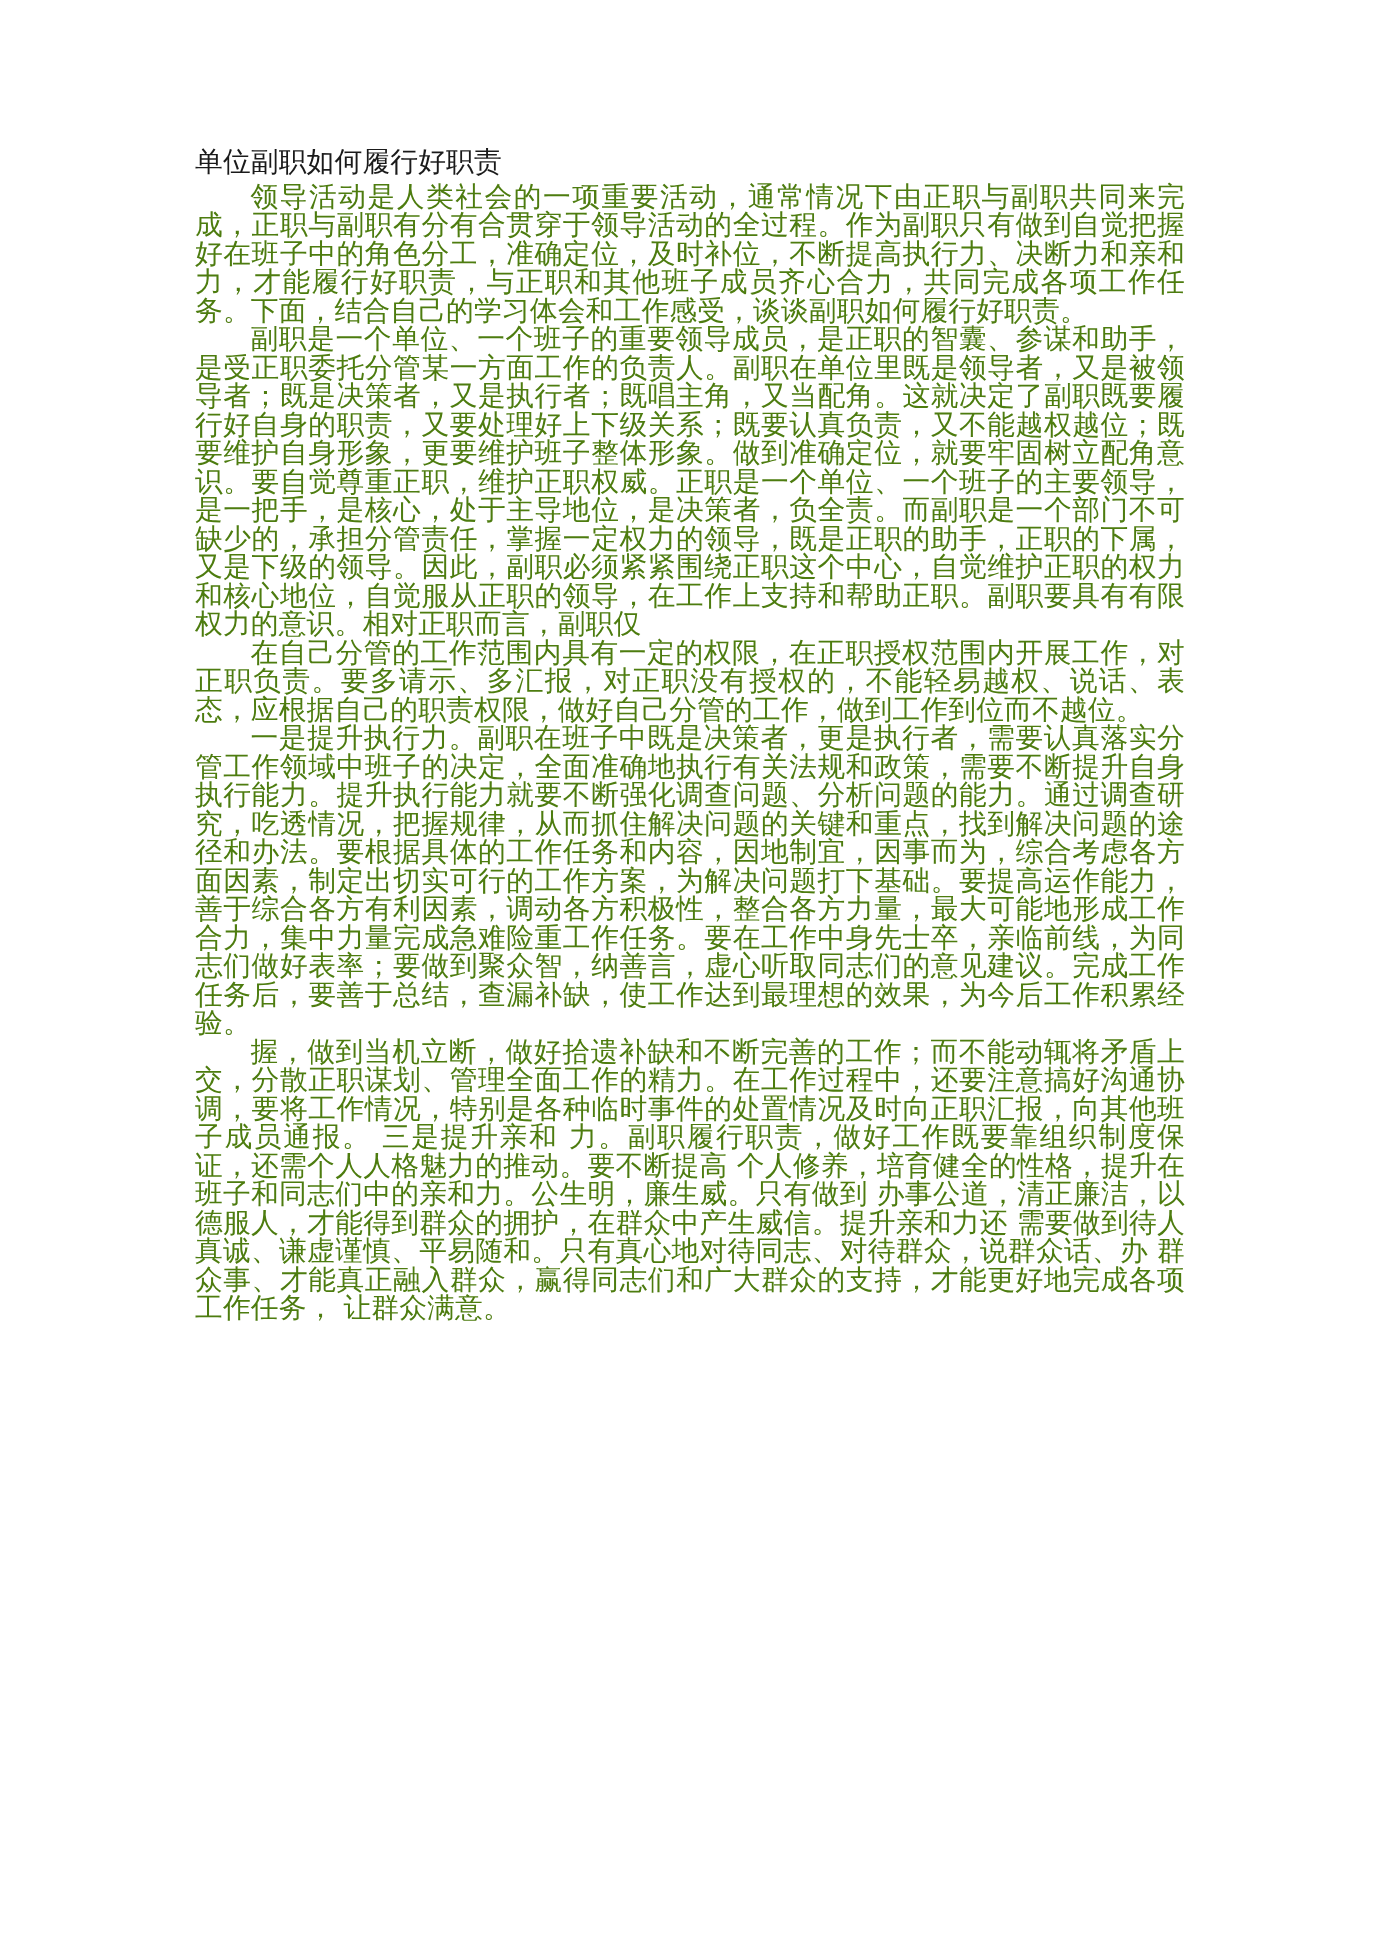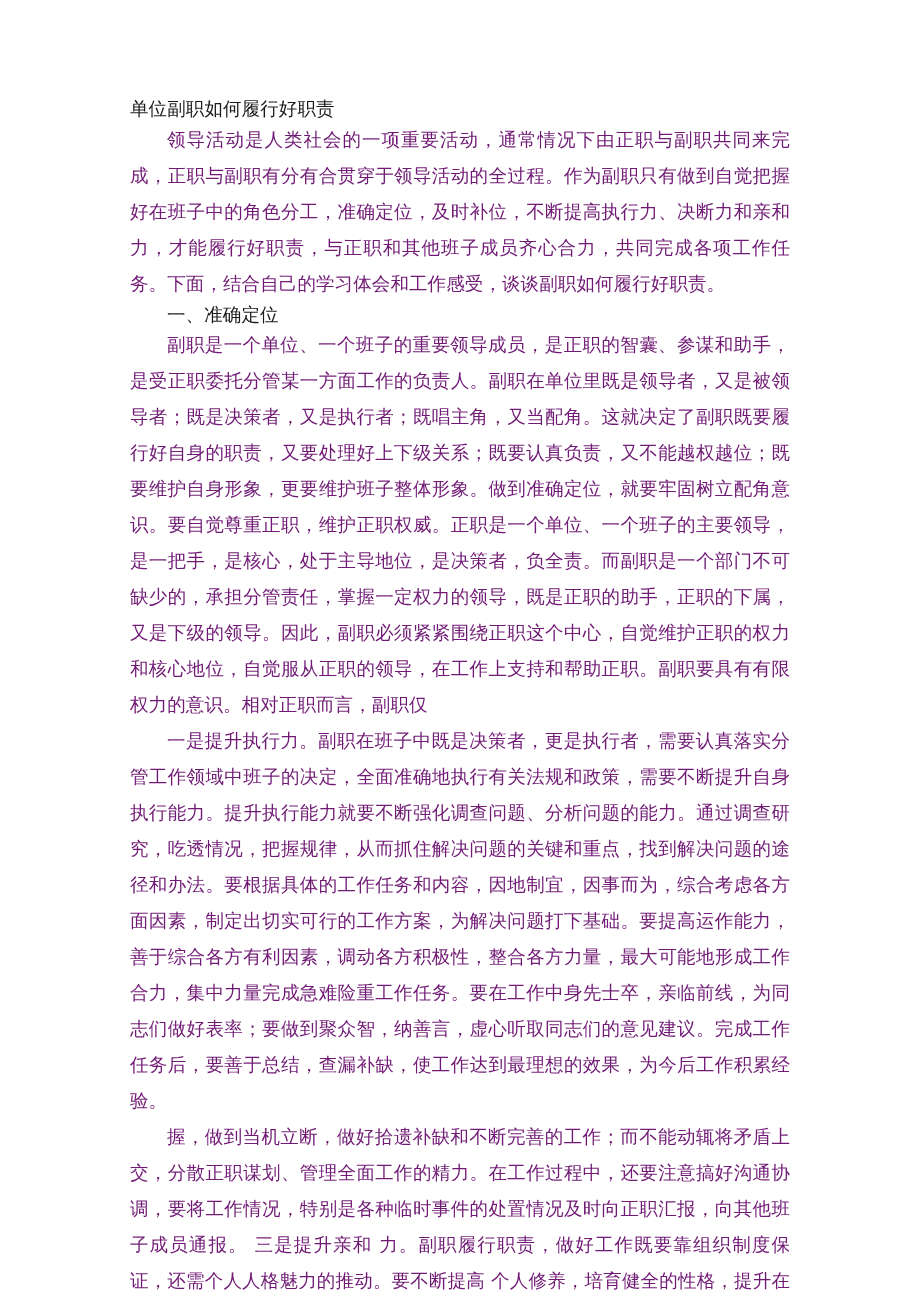--- a/index.html
+++ b/index.html
@@ -29,22 +29,22 @@
     font-size: 18.5px;
     line-height: 25.7px;
     color: #1a1a1a;
     text-align: left;
     margin: 0 0 0 0;
     letter-spacing: 0.1px;
     white-space: pre-wrap;
   }
   .doc-para {
     font-size: 18.5px;
-    line-height: 36px;
-    color: #701a75;
+    line-height: 19px;
+    color: #4d7c0f;
     margin: 0;
     text-align: justify;
     text-justify: inter-character;
     text-indent: 37px;
     letter-spacing: 0.1px;
     white-space: pre-wrap;
     word-break: break-all;
   }
   .doc-heading {
     font-size: 18.5px;
@@ -60,24 +60,24 @@
 </head>
 <body>
 
 <div id="document-page">
   <div id="document-body">
 
     <p class="doc-title">单位副职如何履行好职责</p>
 
     <p class="doc-para">领导活动是人类社会的一项重要活动，通常情况下由正职与副职共同来完成，正职与副职有分有合贯穿于领导活动的全过程。作为副职只有做到自觉把握好在班子中的角色分工，准确定位，及时补位，不断提高执行力、决断力和亲和力，才能履行好职责，与正职和其他班子成员齐心合力，共同完成各项工作任务。下面，结合自己的学习体会和工作感受，谈谈副职如何履行好职责。</p>
 
-    <p class="doc-heading">一、准确定位</p>
 
     <p class="doc-para">副职是一个单位、一个班子的重要领导成员，是正职的智囊、参谋和助手，是受正职委托分管某一方面工作的负责人。副职在单位里既是领导者，又是被领导者；既是决策者，又是执行者；既唱主角，又当配角。这就决定了副职既要履行好自身的职责，又要处理好上下级关系；既要认真负责，又不能越权越位；既要维护自身形象，更要维护班子整体形象。做到准确定位，就要牢固树立配角意识。要自觉尊重正职，维护正职权威。正职是一个单位、一个班子的主要领导，是一把手，是核心，处于主导地位，是决策者，负全责。而副职是一个部门不可缺少的，承担分管责任，掌握一定权力的领导，既是正职的助手，正职的下属，又是下级的领导。因此，副职必须紧紧围绕正职这个中心，自觉维护正职的权力和核心地位，自觉服从正职的领导，在工作上支持和帮助正职。副职要具有有限权力的意识。相对正职而言，副职仅</p>
 
+    <p class="doc-para">在自己分管的工作范围内具有一定的权限，在正职授权范围内开展工作，对正职负责。要多请示、多汇报，对正职没有授权的，不能轻易越权、说话、表态，应根据自己的职责权限，做好自己分管的工作，做到工作到位而不越位。</p>
 
 
     <p class="doc-para">一是提升执行力。副职在班子中既是决策者，更是执行者，需要认真落实分管工作领域中班子的决定，全面准确地执行有关法规和政策，需要不断提升自身执行能力。提升执行能力就要不断强化调查问题、分析问题的能力。通过调查研究，吃透情况，把握规律，从而抓住解决问题的关键和重点，找到解决问题的途径和办法。要根据具体的工作任务和内容，因地制宜，因事而为，综合考虑各方面因素，制定出切实可行的工作方案，为解决问题打下基础。要提高运作能力，善于综合各方有利因素，调动各方积极性，整合各方力量，最大可能地形成工作合力，集中力量完成急难险重工作任务。要在工作中身先士卒，亲临前线，为同志们做好表率；要做到聚众智，纳善言，虚心听取同志们的意见建议。完成工作任务后，要善于总结，查漏补缺，使工作达到最理想的效果，为今后工作积累经验。</p>
 
 
     <p class="doc-para">握，做到当机立断，做好拾遗补缺和不断完善的工作；而不能动辄将矛盾上交，分散正职谋划、管理全面工作的精力。在工作过程中，还要注意搞好沟通协调，要将工作情况，特别是各种临时事件的处置情况及时向正职汇报，向其他班子成员通报。 三是提升亲和 力。副职履行职责，做好工作既要靠组织制度保证，还需个人人格魅力的推动。要不断提高 个人修养，培育健全的性格，提升在班子和同志们中的亲和力。公生明，廉生威。只有做到 办事公道，清正廉洁，以德服人，才能得到群众的拥护，在群众中产生威信。提升亲和力还 需要做到待人真诚、谦虚谨慎、平易随和。只有真心地对待同志、对待群众，说群众话、办 群众事、才能真正融入群众，赢得同志们和广大群众的支持，才能更好地完成各项工作任务， 让群众满意。</p>
 
   </div>
 </div>
 

